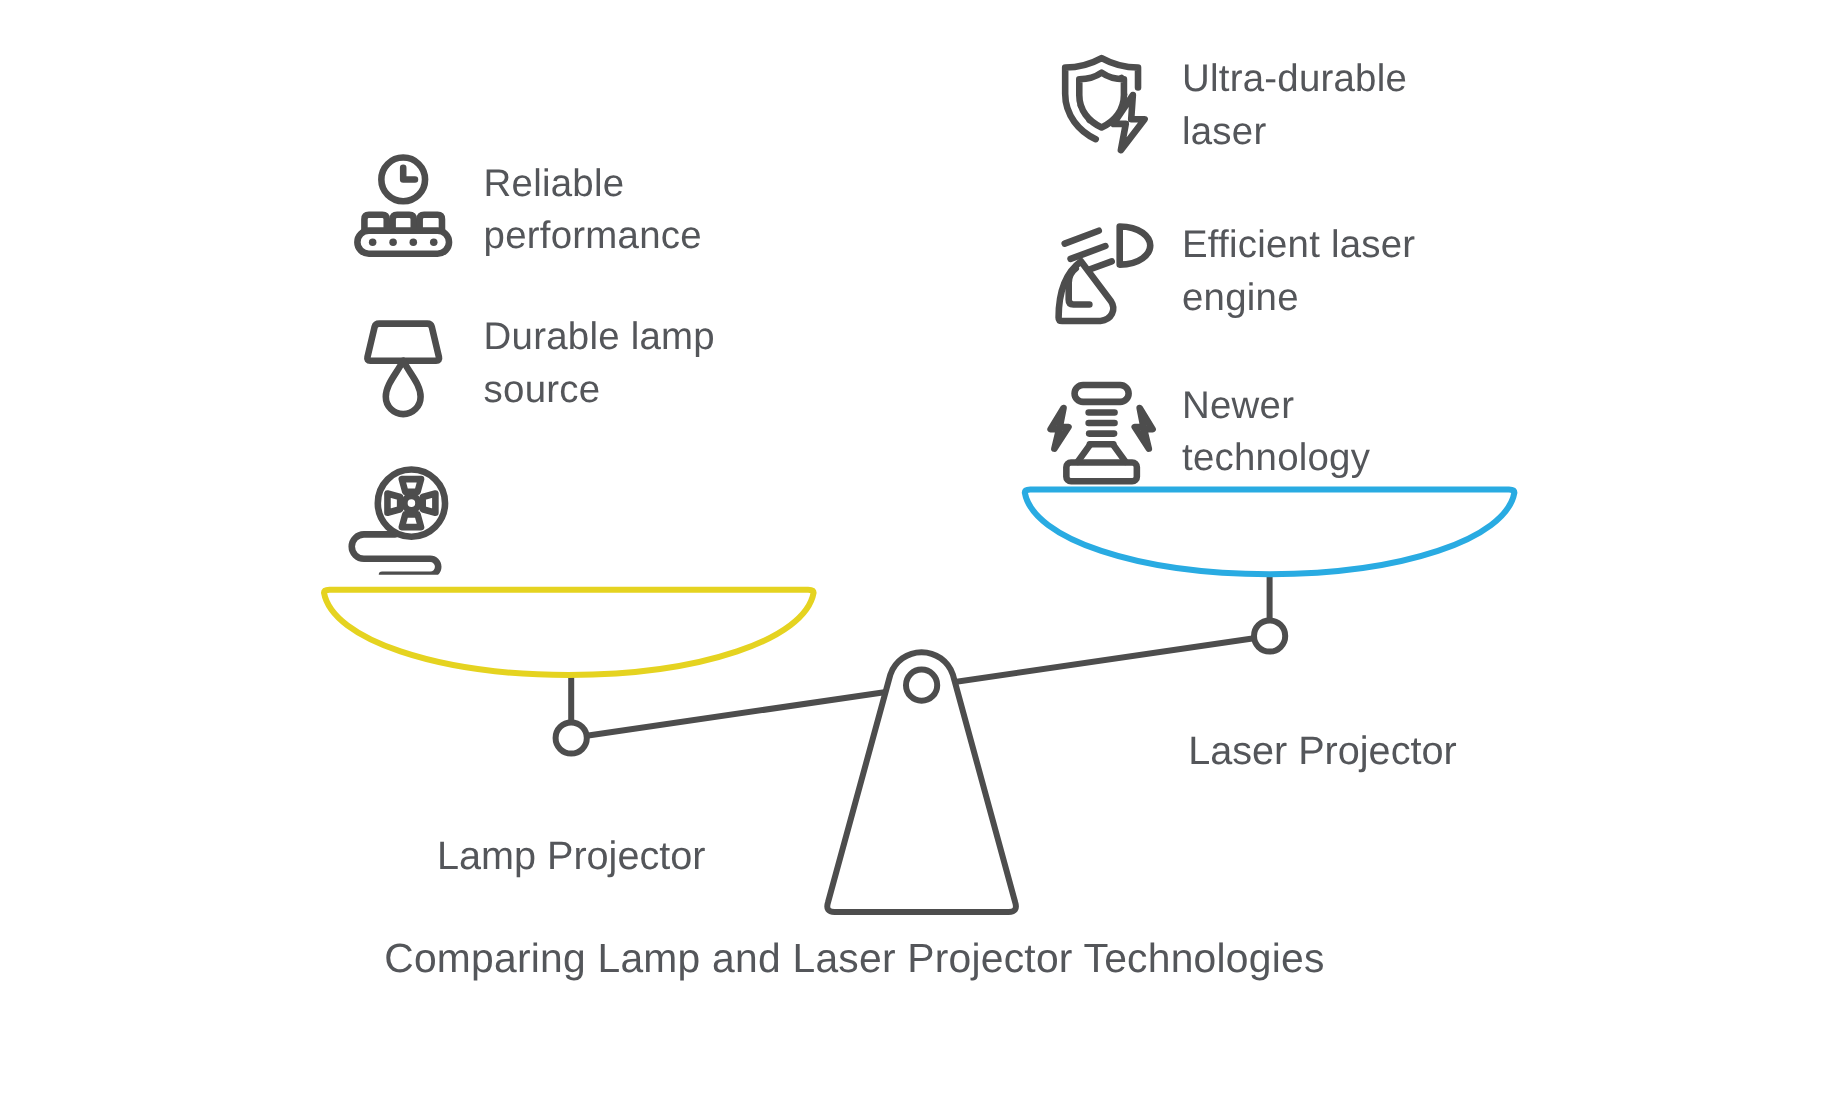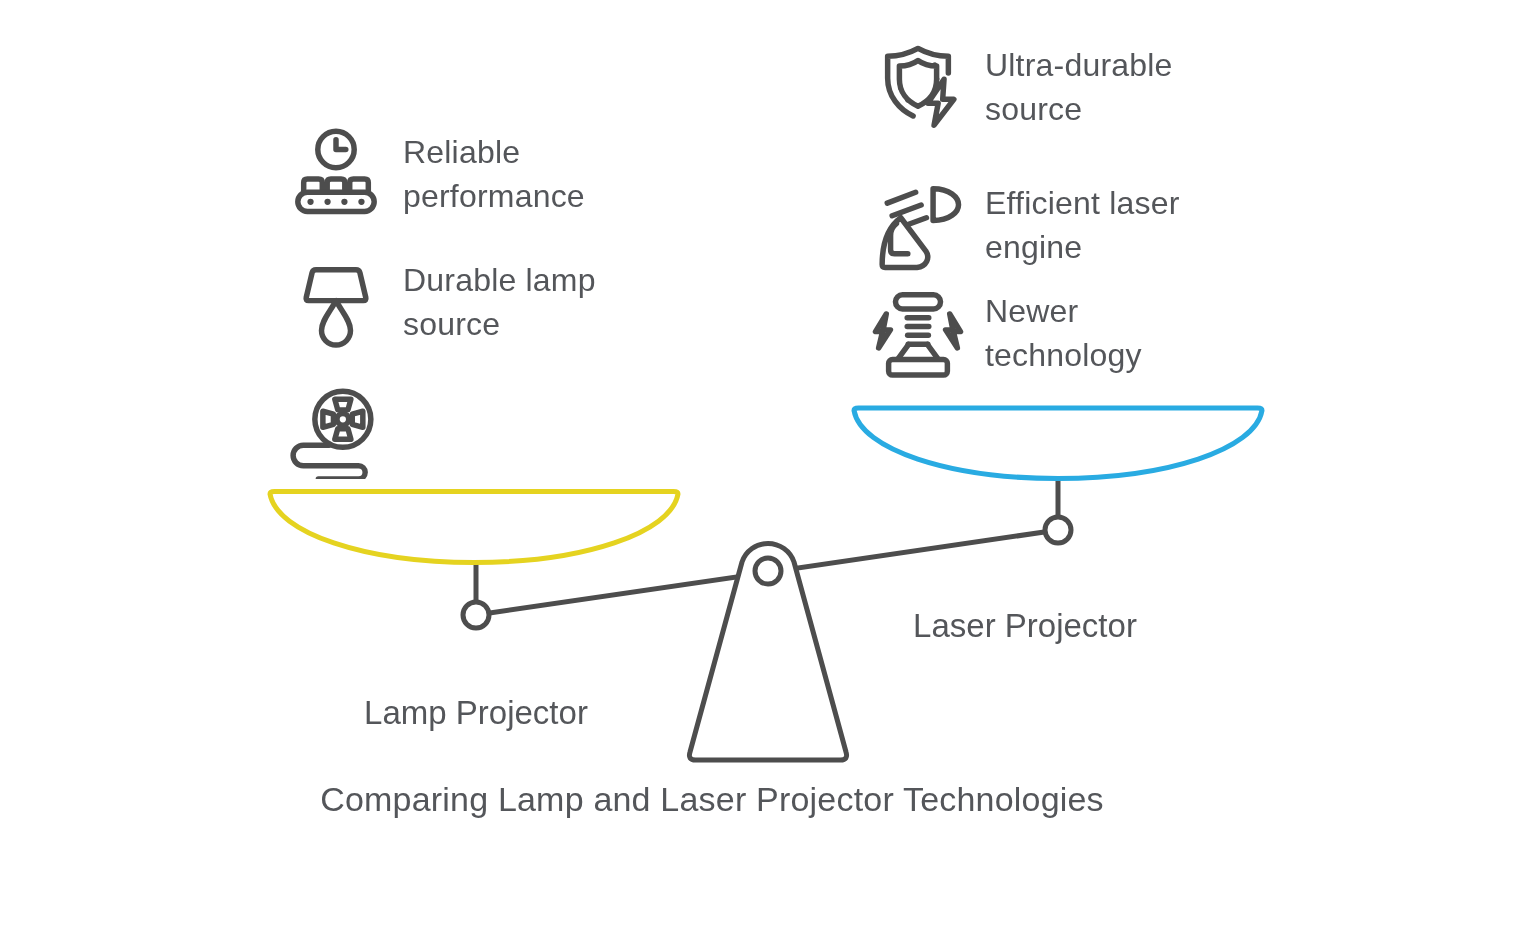--- a/index.html
+++ b/index.html
@@ -93,53 +93,53 @@
   <div class="row" style="left:871px;top:40px;">
     <div class="icon-box">
       <svg width="94" height="94" viewBox="0 0 48 48" fill="none" stroke="#4d4d4d" stroke-width="2.8" stroke-linecap="round" stroke-linejoin="round">
         <path d="M15.2,24.5 L32.5,12.8"></path>
         <path d="M18.8,30.6 L33.5,19.8"></path>
         <path d="M24,10.5 C21.5,12.3 17.5,13.3 14.5,13.3 V20 C14.5,26.5 18.5,31.3 24,33.8 C29.5,31.3 33.5,26.5 33.5,20 V13.3 C30.5,13.3 26.5,12.3 24,10.5 Z" fill="#ffffff"></path>
         <path d="M21.5,38.8 C14.5,35.5 8.5,28.7 8.5,19.5 L8.5,8.3 C13.5,8.3 19.5,6.8 24,4.3 C28.5,6.8 34.5,8.3 39.5,8.3 L39.5,16.8"></path>
         <path d="M37.3,20 L29,32.3 H34.3 L32.2,43.5 L42.3,30.3 H36.6 Z" fill="#ffffff"></path>
       </svg>
     </div>
-    <div class="ftext">Ultra-durable source</div>
+    <div class="ftext">Ultra-durable laser</div>
   </div>
 
   <div class="row" style="left:871px;top:178px;">
     <div class="icon-box">
       <svg width="94" height="94" viewBox="0 0 48 48" fill="none" stroke="#4d4d4d" stroke-width="2.8" stroke-linecap="round" stroke-linejoin="round">
         <path d="M31.7,5.5 L31.7,21.7 C40.3,21.7 44.7,17.3 44.7,13.6 C44.7,9.9 40.3,5.5 31.7,5.5 Z"></path>
         <path d="M8.3,12.8 L22.8,7.3"></path>
         <path d="M10.8,19.3 L25.6,13.8"></path>
         <path d="M13.3,25.8 L28.3,20.3"></path>
         <path d="M15.2,20.3 C8.8,25 5.7,33 5.7,44.2 Q5.7,45.7 7.2,45.7 L23.5,45.7 C28.3,45.2 30.3,40.8 28,37.3 Z" fill="#ffffff"></path>
         <path d="M18.8,38.7 L12,38.7 Q10,38.7 10,36.7 L10,29.5 C10,27 11,24.8 13,23.3"></path>
       </svg>
     </div>
     <div class="ftext">Efficient laser engine</div>
   </div>
 
-  <div class="row" style="left:871px;top:286px;">
+  <div class="row" style="left:871px;top:312px;">
     <div class="icon-box">
       <svg width="94" height="94" viewBox="0 0 48 48" fill="none" stroke="#4d4d4d" stroke-width="2.8" stroke-linecap="round" stroke-linejoin="round">
         <rect x="12.5" y="4.5" width="23" height="7.2" rx="3.6"></rect>
         <path d="M18.5,16.2 H29.5"></path>
         <path d="M18.5,20.7 H29.5"></path>
         <path d="M18.7,25.2 H29.3"></path>
         <path d="M19,29.7 H29"></path>
         <path d="M13.8,37.2 L19.2,29.8"></path>
         <path d="M34.2,37.2 L28.8,29.8"></path>
         <rect x="9" y="37.5" width="30" height="8" rx="2"></rect>
         <path d="M7.8,14.3 L2.3,23.3 H5.9 L3.9,31.6 L9.9,22.4 H6.2 Z"></path>
         <path d="M40.2,14.3 L45.7,23.3 H42.1 L44.1,31.6 L38.1,22.4 H41.8 Z"></path>
       </svg>
     </div>
     <div class="ftext">Newer technology</div>
   </div>
 
   <div class="pan-label" style="left:350px;top:694px;">Lamp Projector</div>
-  <div class="pan-label" style="left:899px;top:607px;">Laser Projector</div>
+  <div class="pan-label" style="left:976px;top:607px;">Laser Projector</div>
 
   <div class="diagram-title">Comparing Lamp and Laser Projector Technologies</div>
 
 </div>
 
 </body></html>

